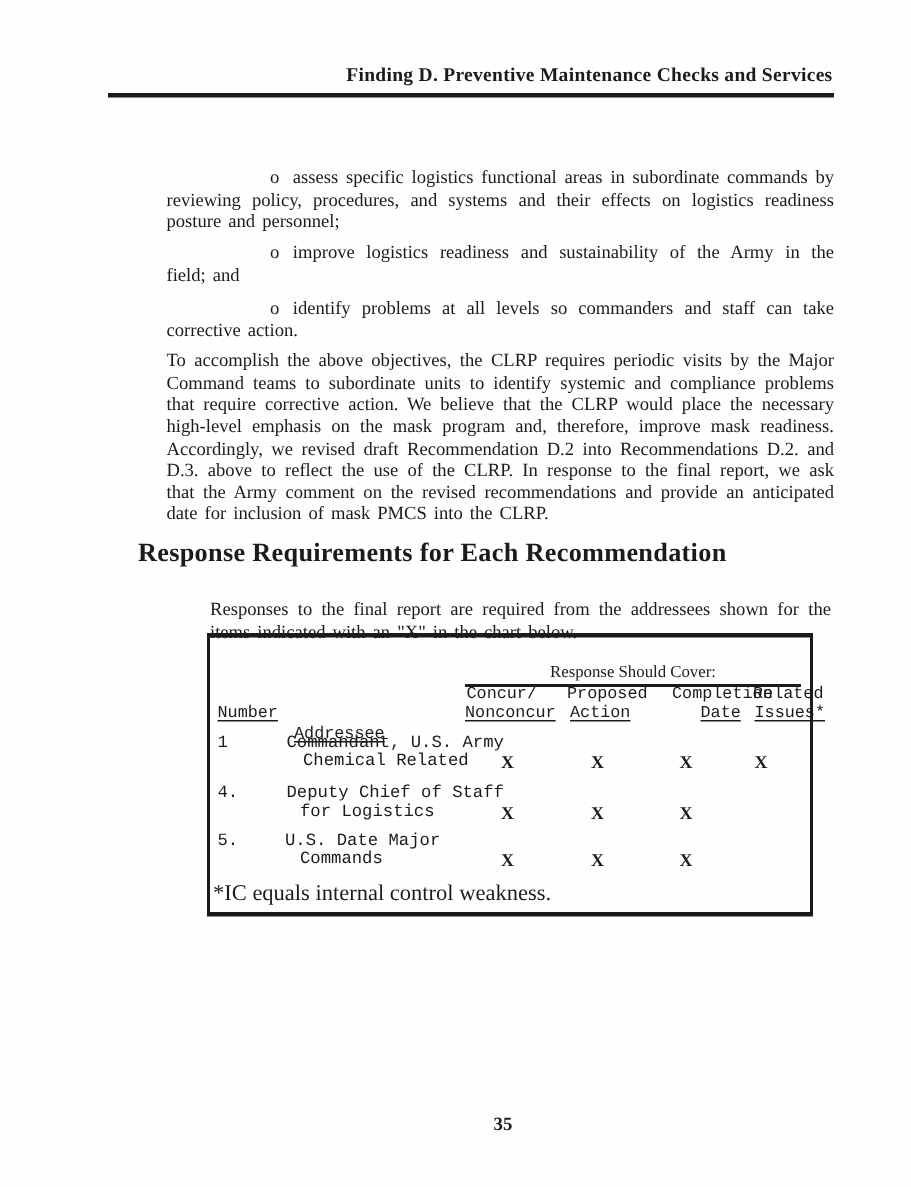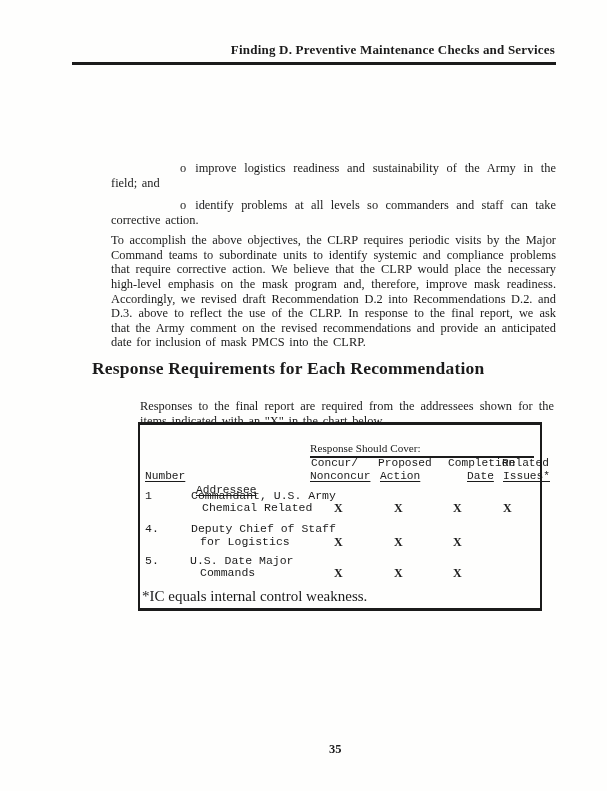--- a/index.html
+++ b/index.html
@@ -31,37 +31,38 @@
 
   .tbl {
     position:absolute; left:138px; top:422px; width:404px; height:189px;
     border:2px solid #1b1b1b; border-top-width:3px; border-bottom-width:3px;
     box-sizing:border-box; font-size:11.2px;
   }
   .tbl .abs { position:absolute; white-space:nowrap; line-height:12px;font-family:Liberation Mono, monospace; }
   .tbl .u { text-decoration:underline; text-underline-offset:2px; }
   .span-hdr {
     position:absolute; left:170px; top:17px; width:224px;
-    text-align:left; line-height:13px; padding-bottom:1px;
+    text-align:center; line-height:13px; padding-bottom:1px;
     border-bottom:2px solid #1b1b1b; white-space:nowrap;
   }
   .rowtxt { font-size:11.5px; }
   .xmark { position:absolute; font-size:12px; font-weight:bold; line-height:12px; }
   .footnote { position:absolute; left:2px; top:163px; font-size:15px; white-space:nowrap; }
 
   .page-number { position:absolute; left:329px; top:742px; font-size:12.5px; font-weight:bold; }
 </style>
 </head>
 <body>
 
 <div class="page">
 
   <div class="running-header">Finding D. Preventive Maintenance Checks and Services</div>
   <div class="header-rule"></div>
 
+  <p class="body-text bullet b1"><span class="marker">o</span><span>assess specific logistics functional areas in subordinate commands by reviewing policy, procedures, and systems and their effects on logistics readiness posture and personnel;</span></p>
 
   <p class="body-text bullet b2"><span class="marker">o</span><span>improve logistics readiness and sustainability of the Army in the field; and</span></p>
 
   <p class="body-text bullet b3"><span class="marker">o</span><span>identify problems at all levels so commanders and staff can take corrective action.</span></p>
 
   <p class="body-text p1">To accomplish the above objectives, the CLRP requires periodic visits by the Major Command teams to subordinate units to identify systemic and compliance problems that require corrective action.  We believe that the CLRP would place the necessary high-level emphasis on the mask program and, therefore, improve mask readiness.  Accordingly, we revised draft Recommendation D.2 into Recommendations D.2. and D.3. above to reflect the use of the CLRP.  In response to the final report, we ask that the Army comment on the revised recommendations and provide an anticipated date for inclusion of mask PMCS into the CLRP.</p>
 
   <h2 class="section-heading">Response Requirements for Each Recommendation</h2>
 
   <p class="p2">Responses to the final report are required from the addressees shown for the items indicated with an "X" in the chart below.</p>

